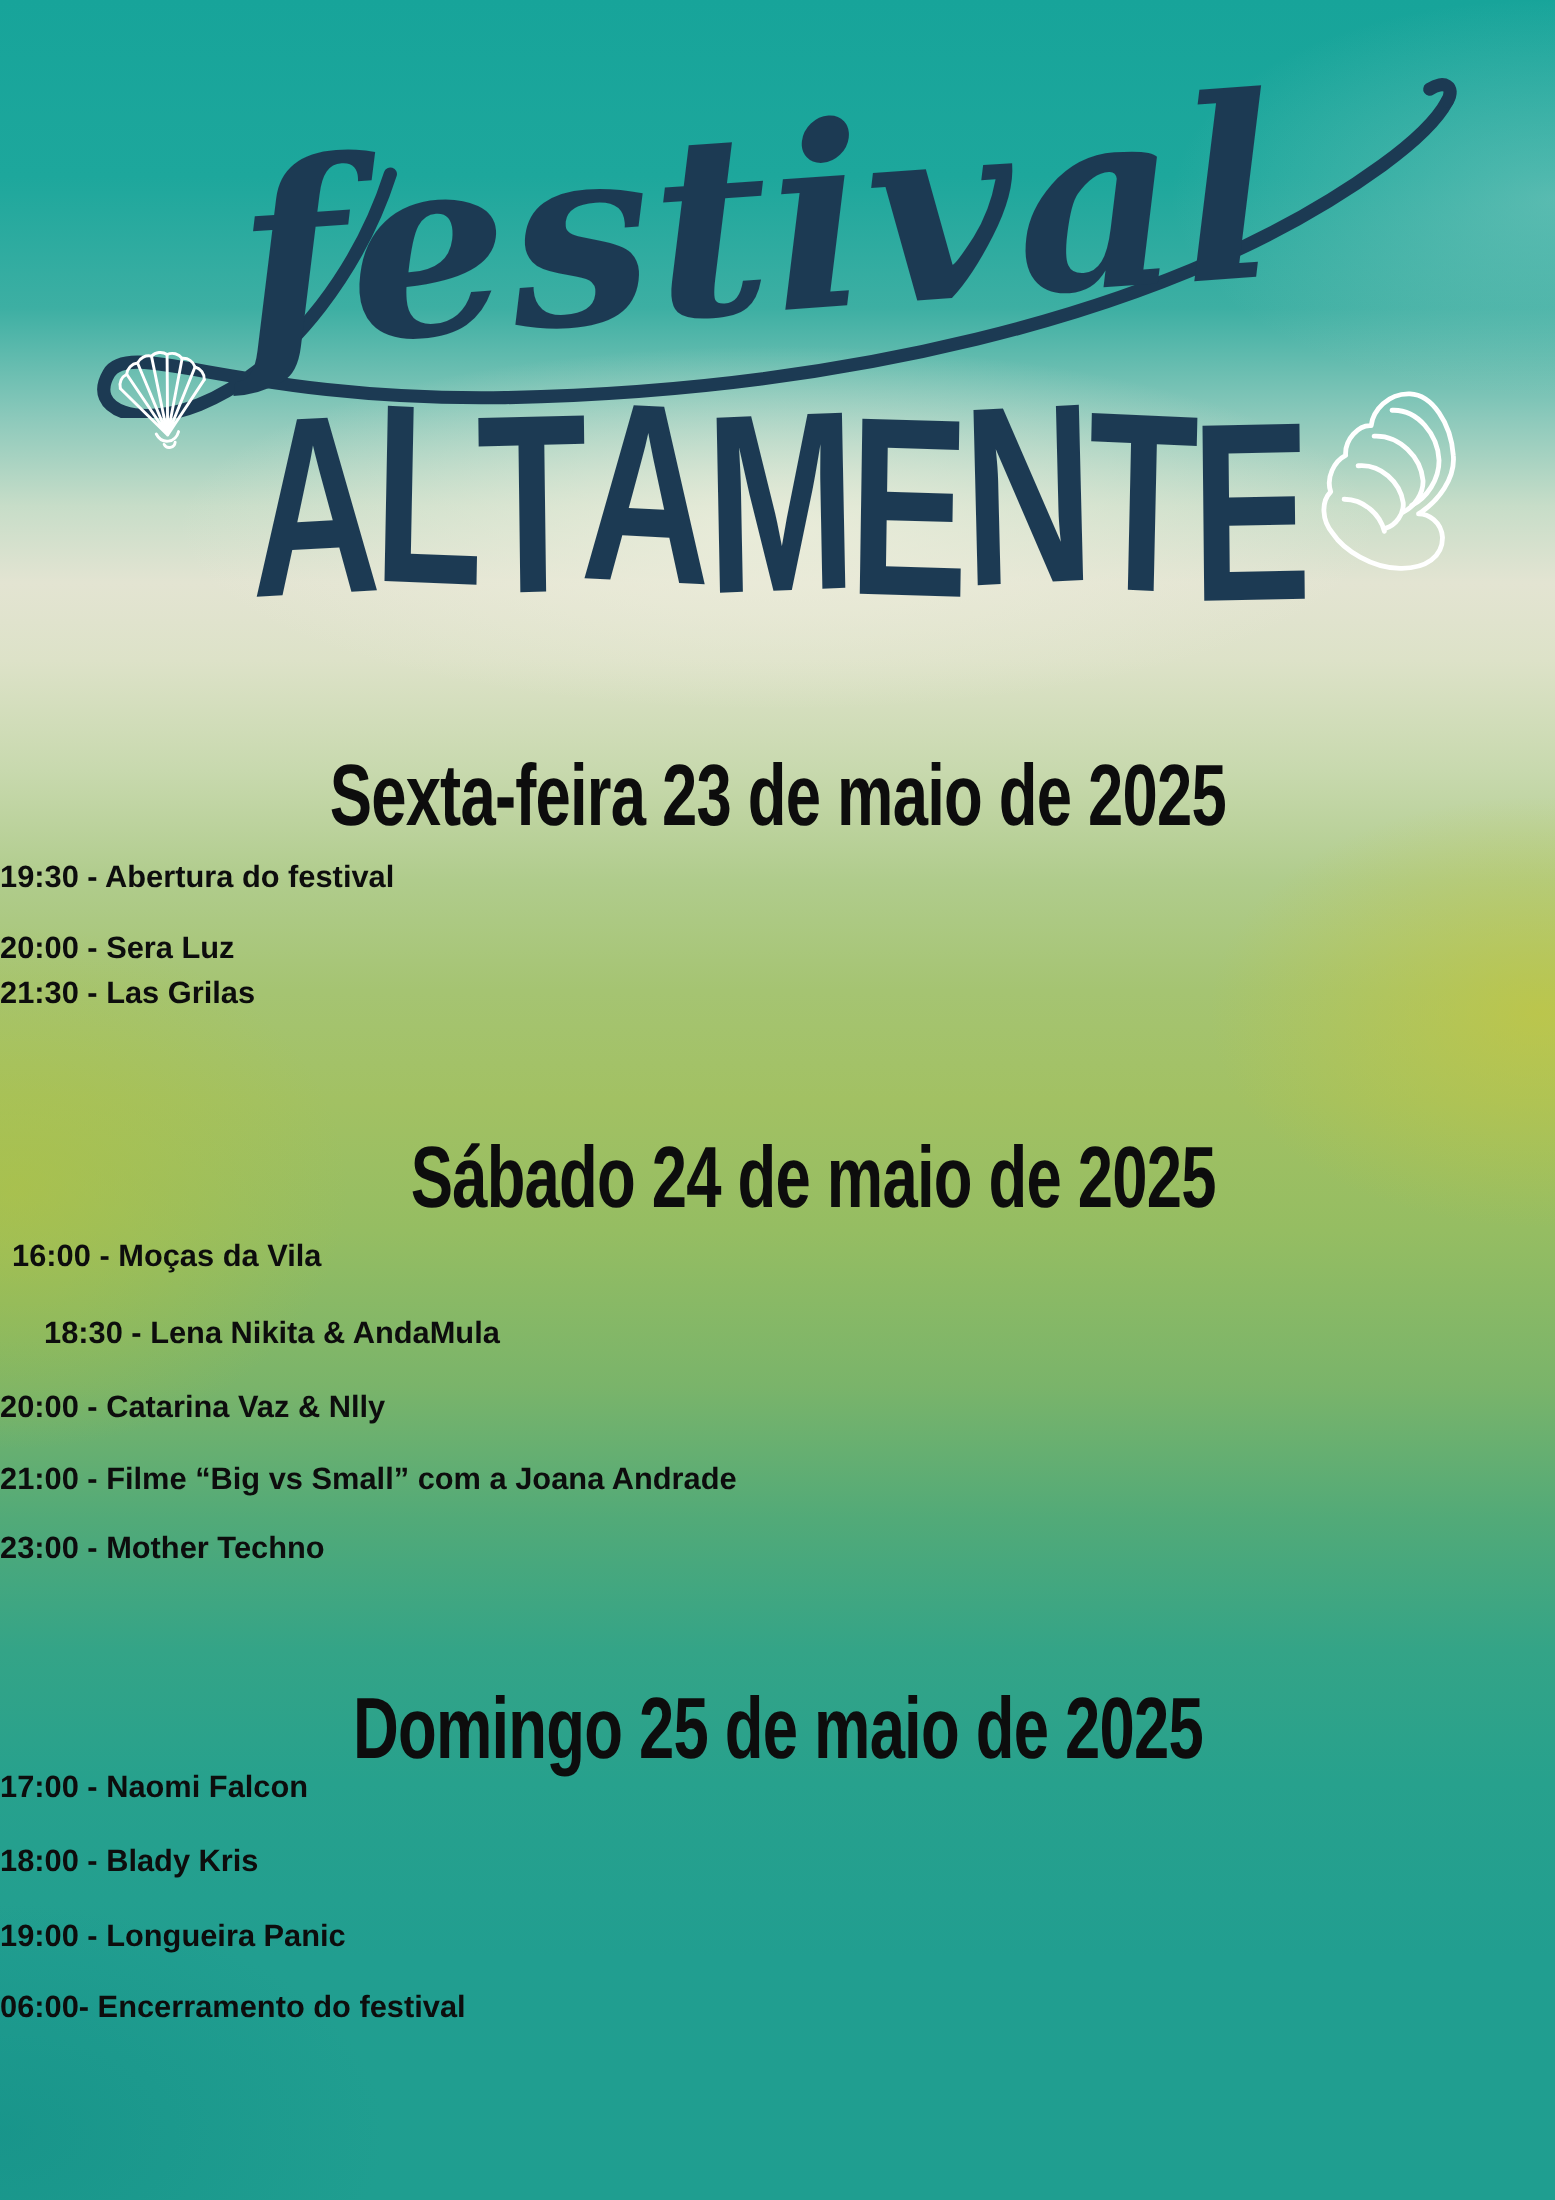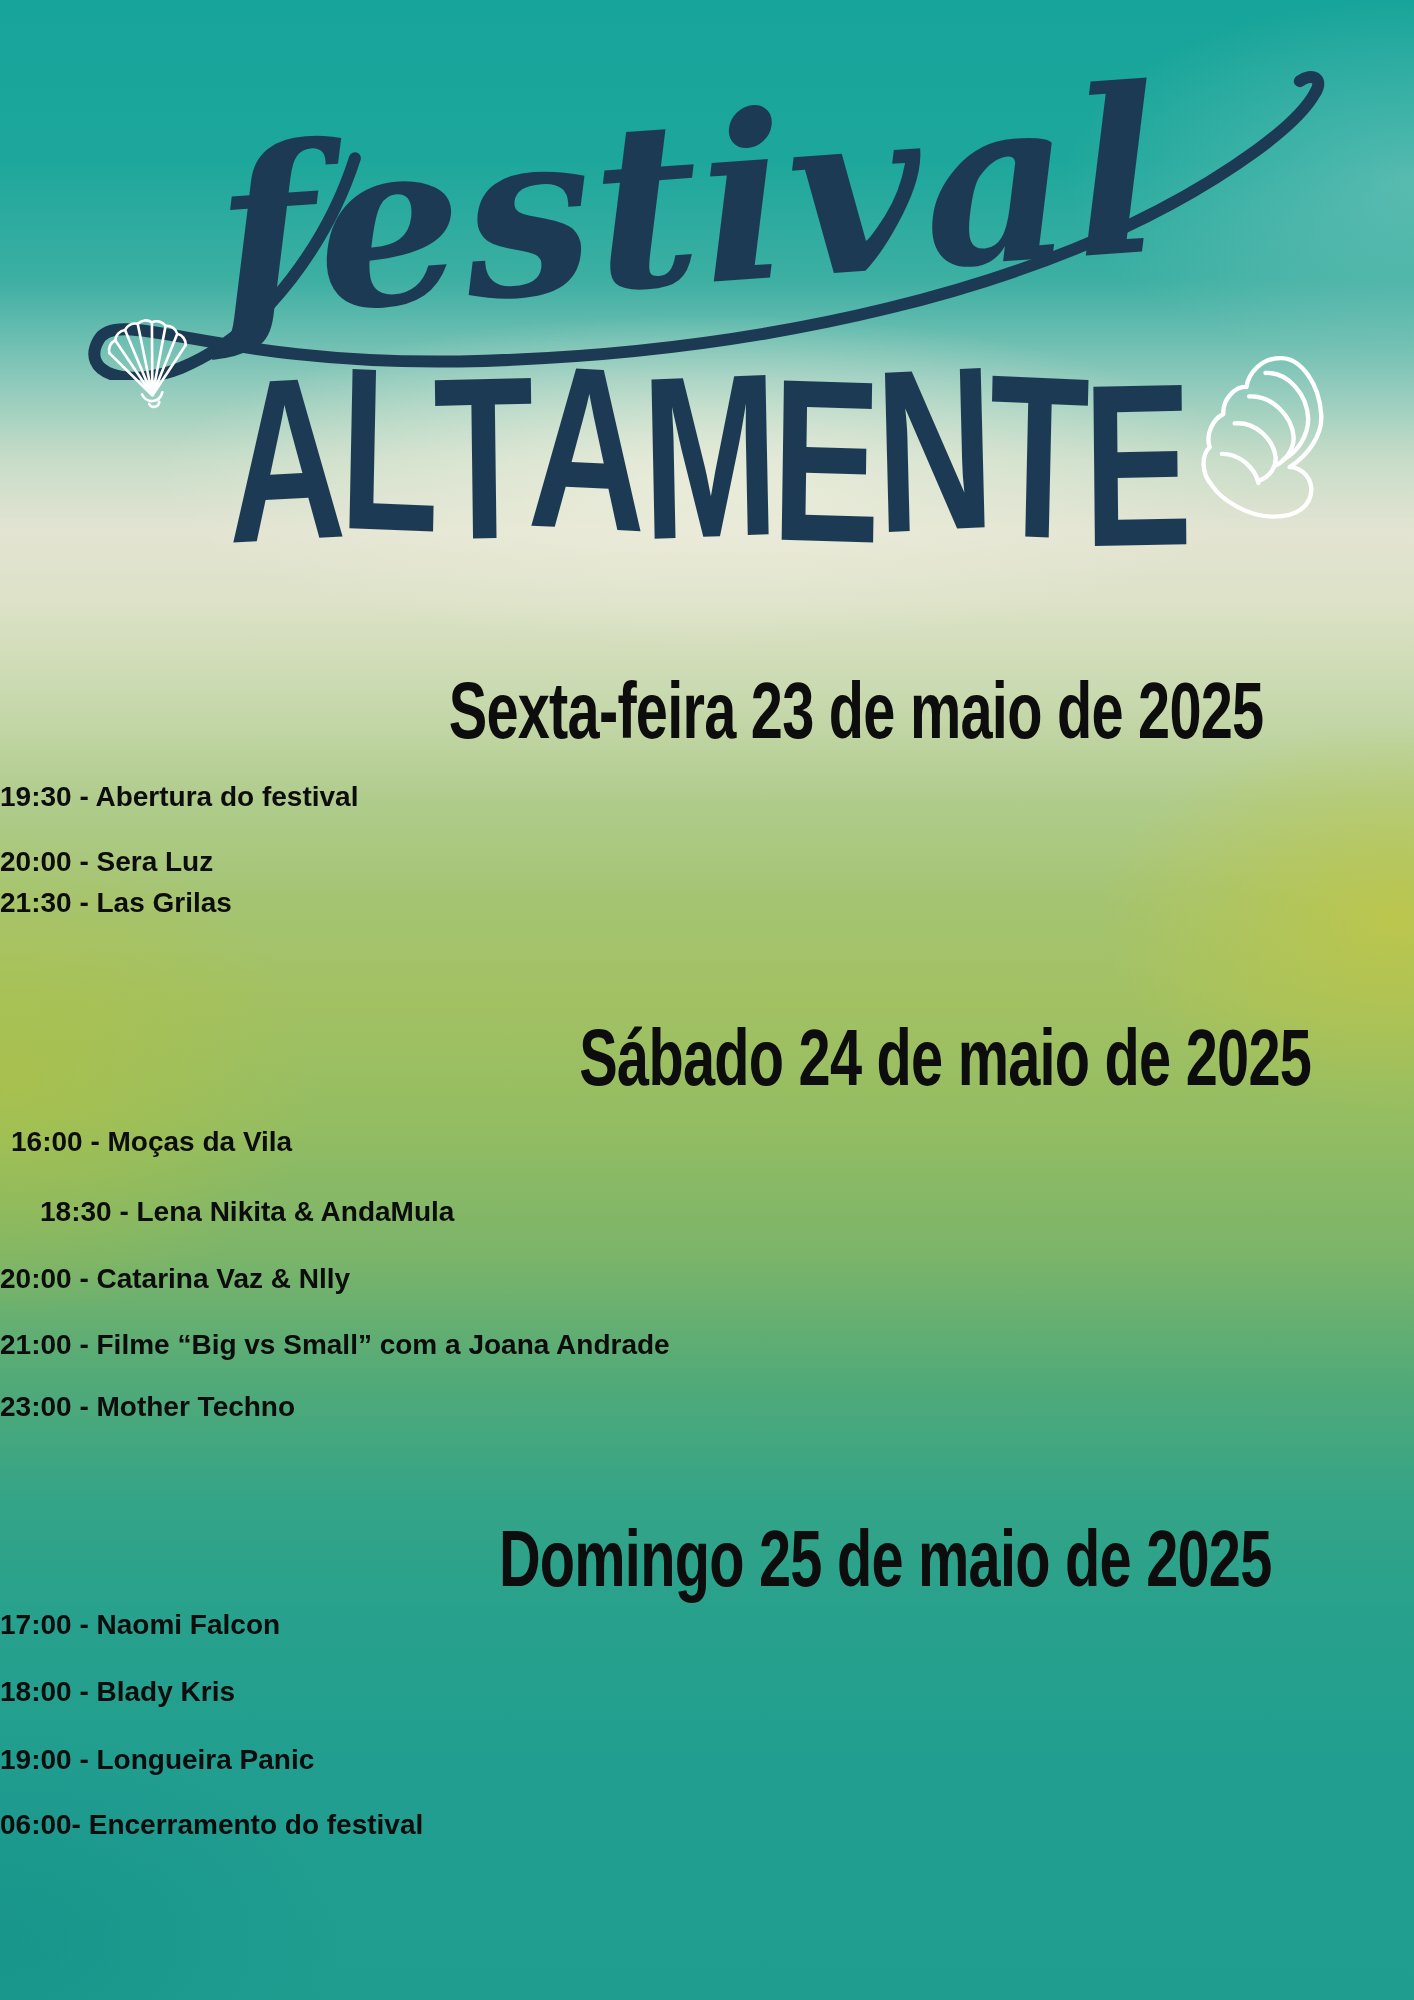--- a/index.html
+++ b/index.html
@@ -38,23 +38,24 @@
     color:#1c3a53;
     transform:scaleY(1.42);
     transform-origin:50% 0;
   }
   .headline span{display:inline-block;}
   .shell{position:absolute;}
   .shell-left{left:98px;top:312px;width:102px;height:102px;transform:rotate(-6deg);}
   .shell-right{left:1196px;top:348px;width:152px;height:178px;transform:rotate(10deg);}
   .day-header{
     position:absolute;left:0;width:100%;
-    text-align:right;color:#0d0d0d;
+    text-align:center;color:#0d0d0d;
     font-size:79px;font-weight:700;line-height:80px;
     white-space:nowrap;
+    margin-top:12px;
   }
   .condense{display:inline-block;transform:scaleX(0.73);transform-origin:50% 50%;letter-spacing:-1px;}
   .event{
     position:absolute;left:0;width:100%;
     text-align:left;color:#0d0d0d;
     font-size:28px;font-weight:700;line-height:48px;
     white-space:nowrap;
   }
   .h1{top:671px;} .h2{top:1018px;padding-left:32px;} .h3{top:1519px;}
   .e0{top:773px;} .e1{top:838px;} .e2{top:879px;}

